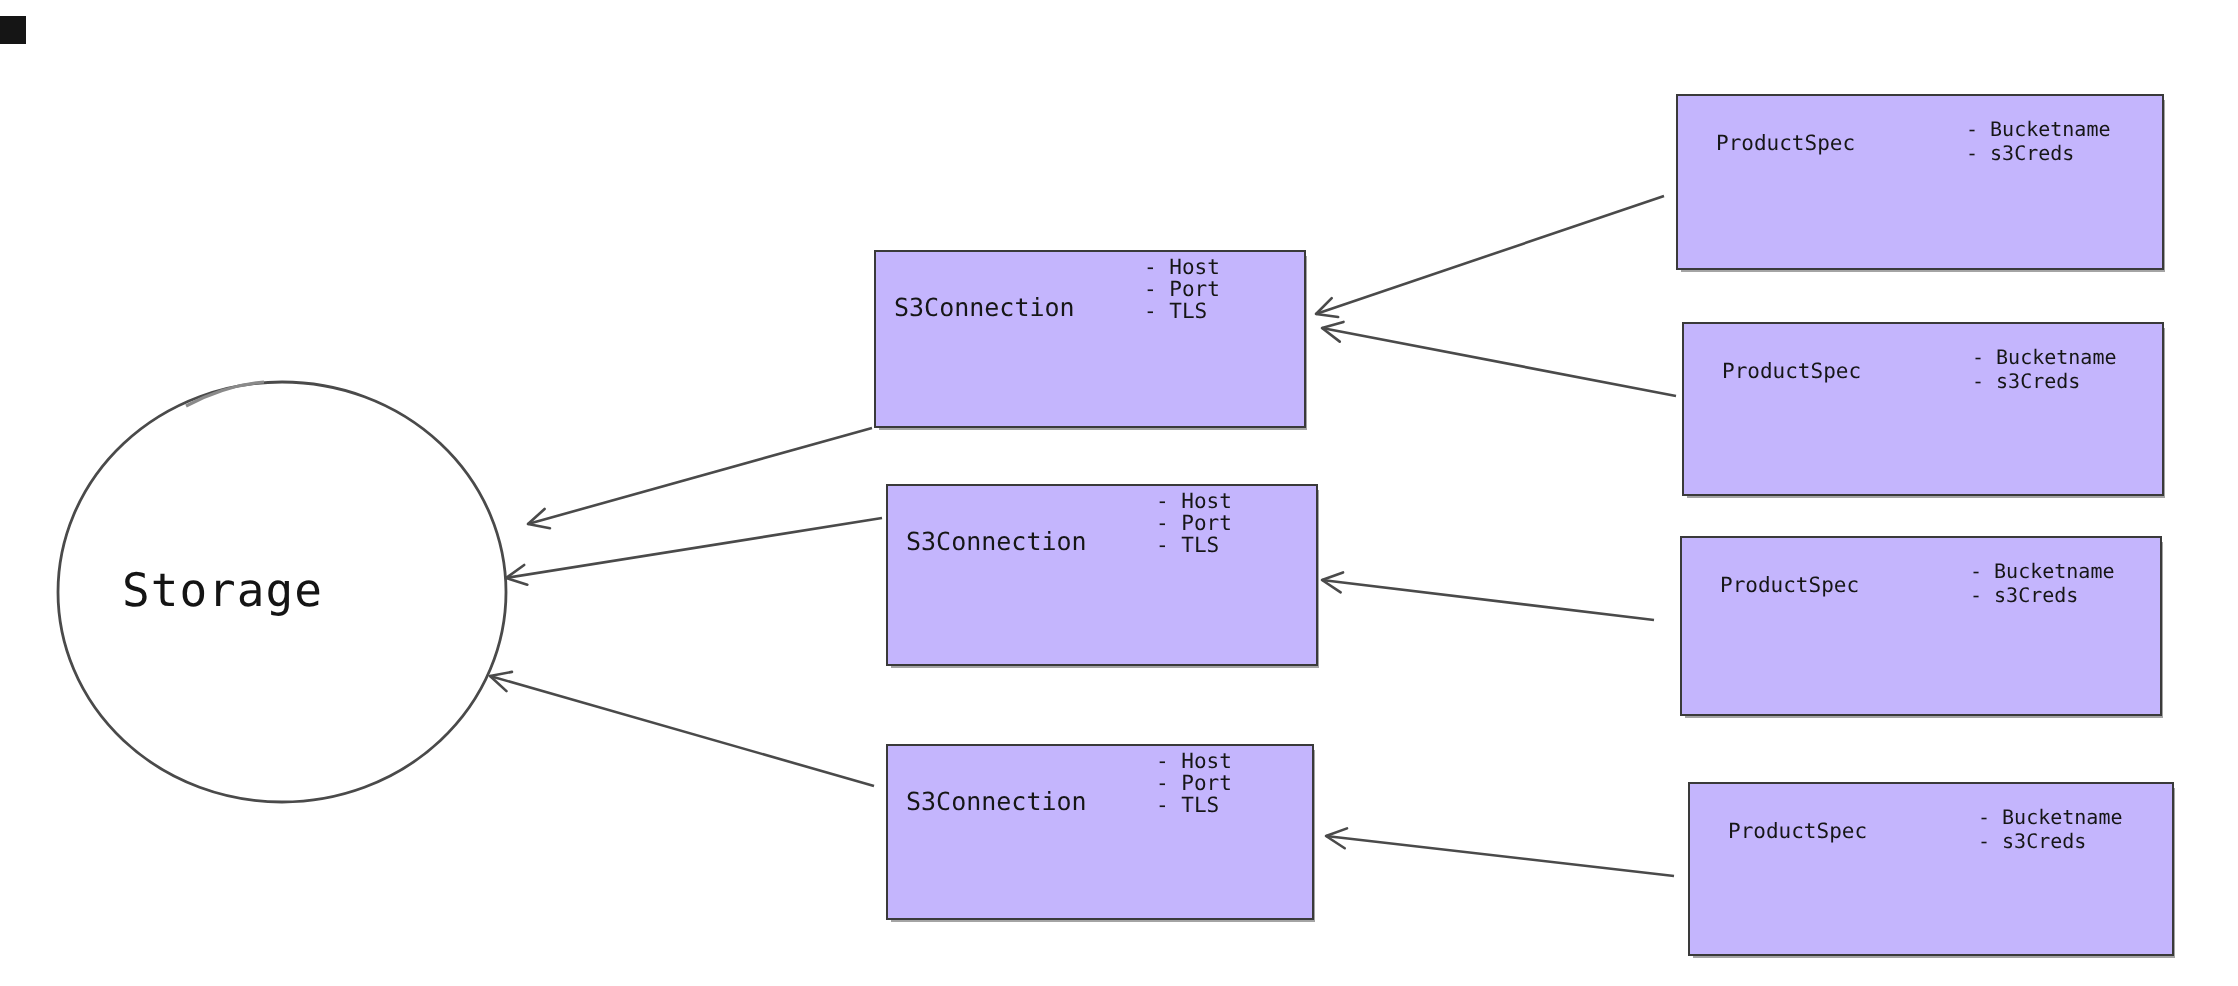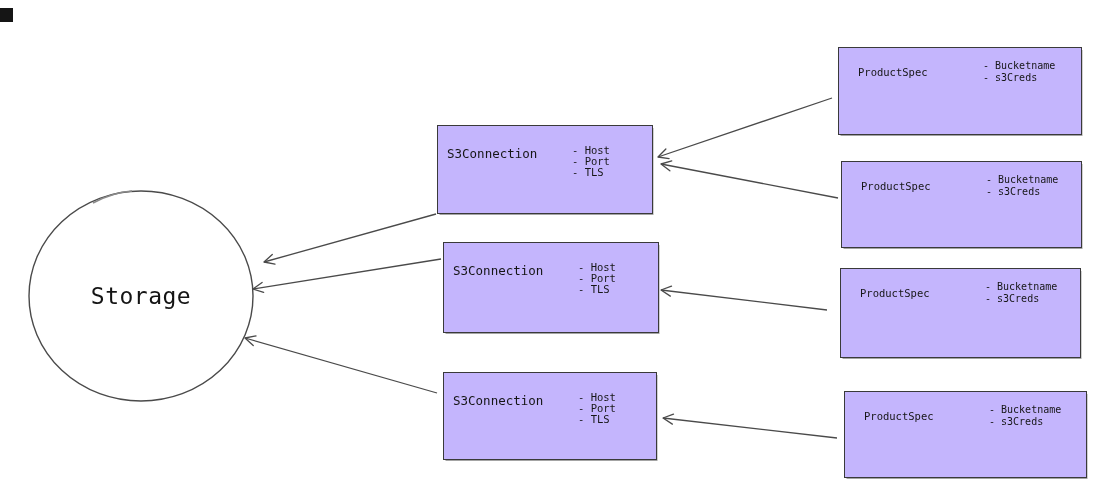--- a/index.html
+++ b/index.html
@@ -40,21 +40,21 @@
   .ps-box .node-title {
     left: 19px; top: 18px;
     font-size: 10.5px;
   }
   .attr-list {
     position: absolute;
     white-space: nowrap;
     color: #161616;
   }
   .s3-box .attr-list {
-    left: 134px; top: 19px;
+    left: 134px; top: 3px;
     font-size: 10.5px;
     line-height: 11px;
   }
   .ps-box .attr-list {
     left: 144px; top: 12px;
     font-size: 10px;
     line-height: 11.5px;
   }
   .attr-row { white-space: pre; }
 
@@ -64,21 +64,21 @@
   #s3-box-3 { left: 443px; top: 372px; width: 214px; height: 88px; }
   #ps-box-1 { left: 838px; top: 47px;  width: 244px; height: 88px; }
   #ps-box-2 { left: 841px; top: 161px; width: 241px; height: 87px; }
   #ps-box-3 { left: 840px; top: 268px; width: 241px; height: 90px; }
   #ps-box-4 { left: 844px; top: 391px; width: 243px; height: 87px; }
 
   #storage-label {
     position: absolute;
     left: 61px; top: 283px;
     width: 160px;
-    text-align: center;
+    text-align: left;
     font-size: 23px;
     letter-spacing: 0.5px;
     color: #141414;
   }
   #stray-mark {
     position: absolute;
     left: 0; top: 8px;
     width: 13px; height: 14px;
     background: #151515;
   }

